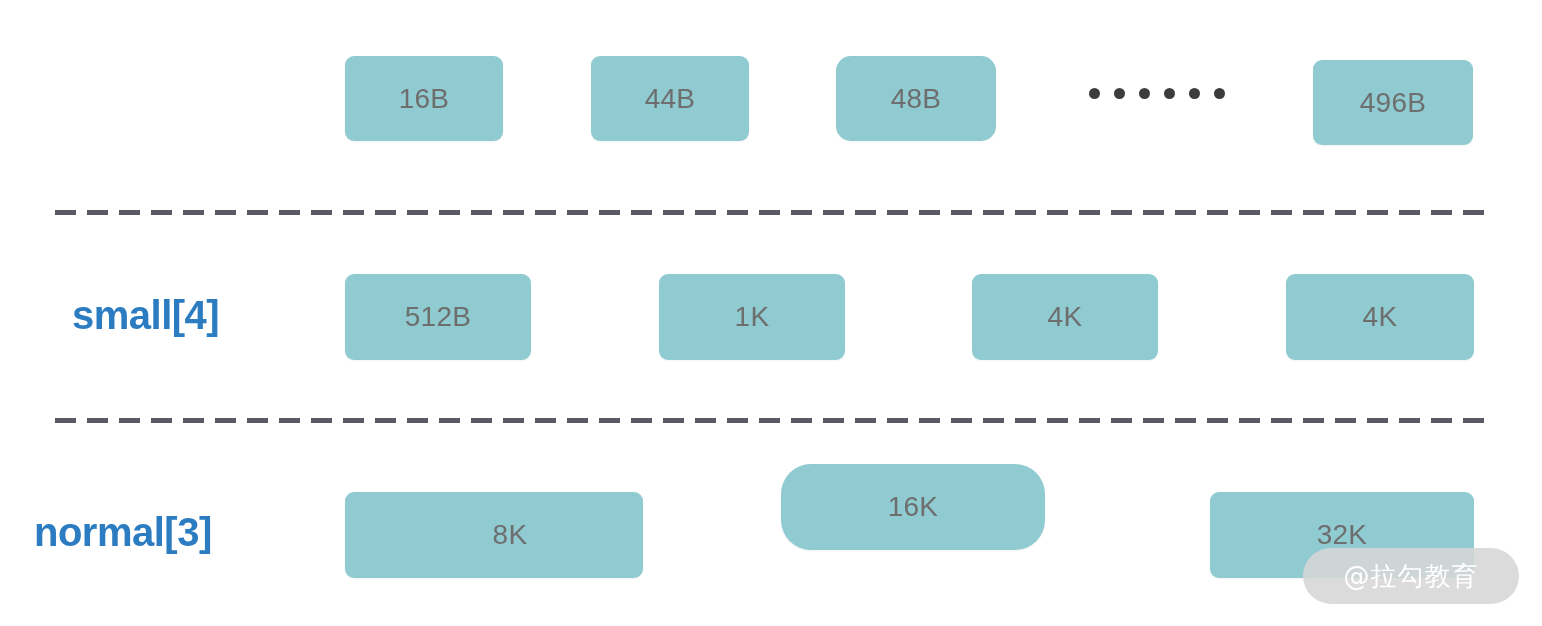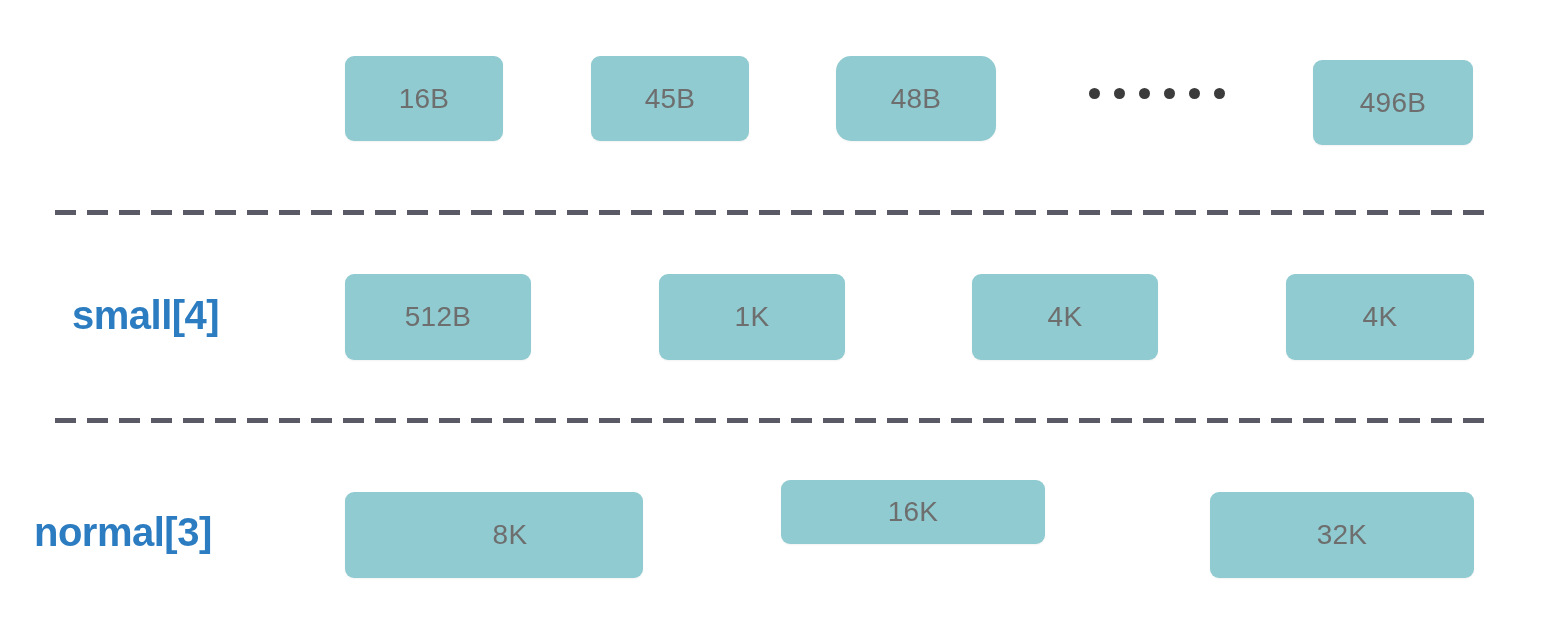--- a/index.html
+++ b/index.html
@@ -89,21 +89,21 @@
 </head>
 <body>
 
 <div id="canvas">
 
 
   <div class="block" style="left:345px; top:56px; width:158px; height:85px;">
     <span>16B</span>
   </div>
   <div class="block" style="left:591px; top:56px; width:158px; height:85px;">
-    <span>45B</span>
+    <span>44B</span>
   </div>
   <div class="block" style="left:836px; top:56px; width:160px; height:85px;border-radius:15px;">
     <span>48B</span>
   </div>
 
   <div class="dots" style="left:1089px; top:88px;">
     <i></i>
     <i></i>
     <i></i>
     <i></i>
@@ -132,21 +132,24 @@
     <span>4K</span>
   </div>
 
   <div class="divider" style="left:55px; top:418px; width:1436px;"></div>
 
   <div class="row-label" style="left:34px; top:512px;">normal[3]</div>
 
   <div class="block" style="left:345px; top:492px; width:266px; height:86px;padding-left:32px;">
     <span>8K</span>
   </div>
-  <div class="block" style="left:781px; top:480px; width:264px; height:64px;">
+  <div class="block" style="left:781px; top:464px; width:264px; height:86px;border-radius:30px;">
     <span>16K</span>
   </div>
   <div class="block" style="left:1210px; top:492px; width:264px; height:86px;">
     <span>32K</span>
   </div>
 
+  <div class="watermark" style="left:1303px; top:548px; width:216px; height:56px;">
+    <span>@拉勾教育</span>
+  </div>
 
 </div>
 
 </body></html>

